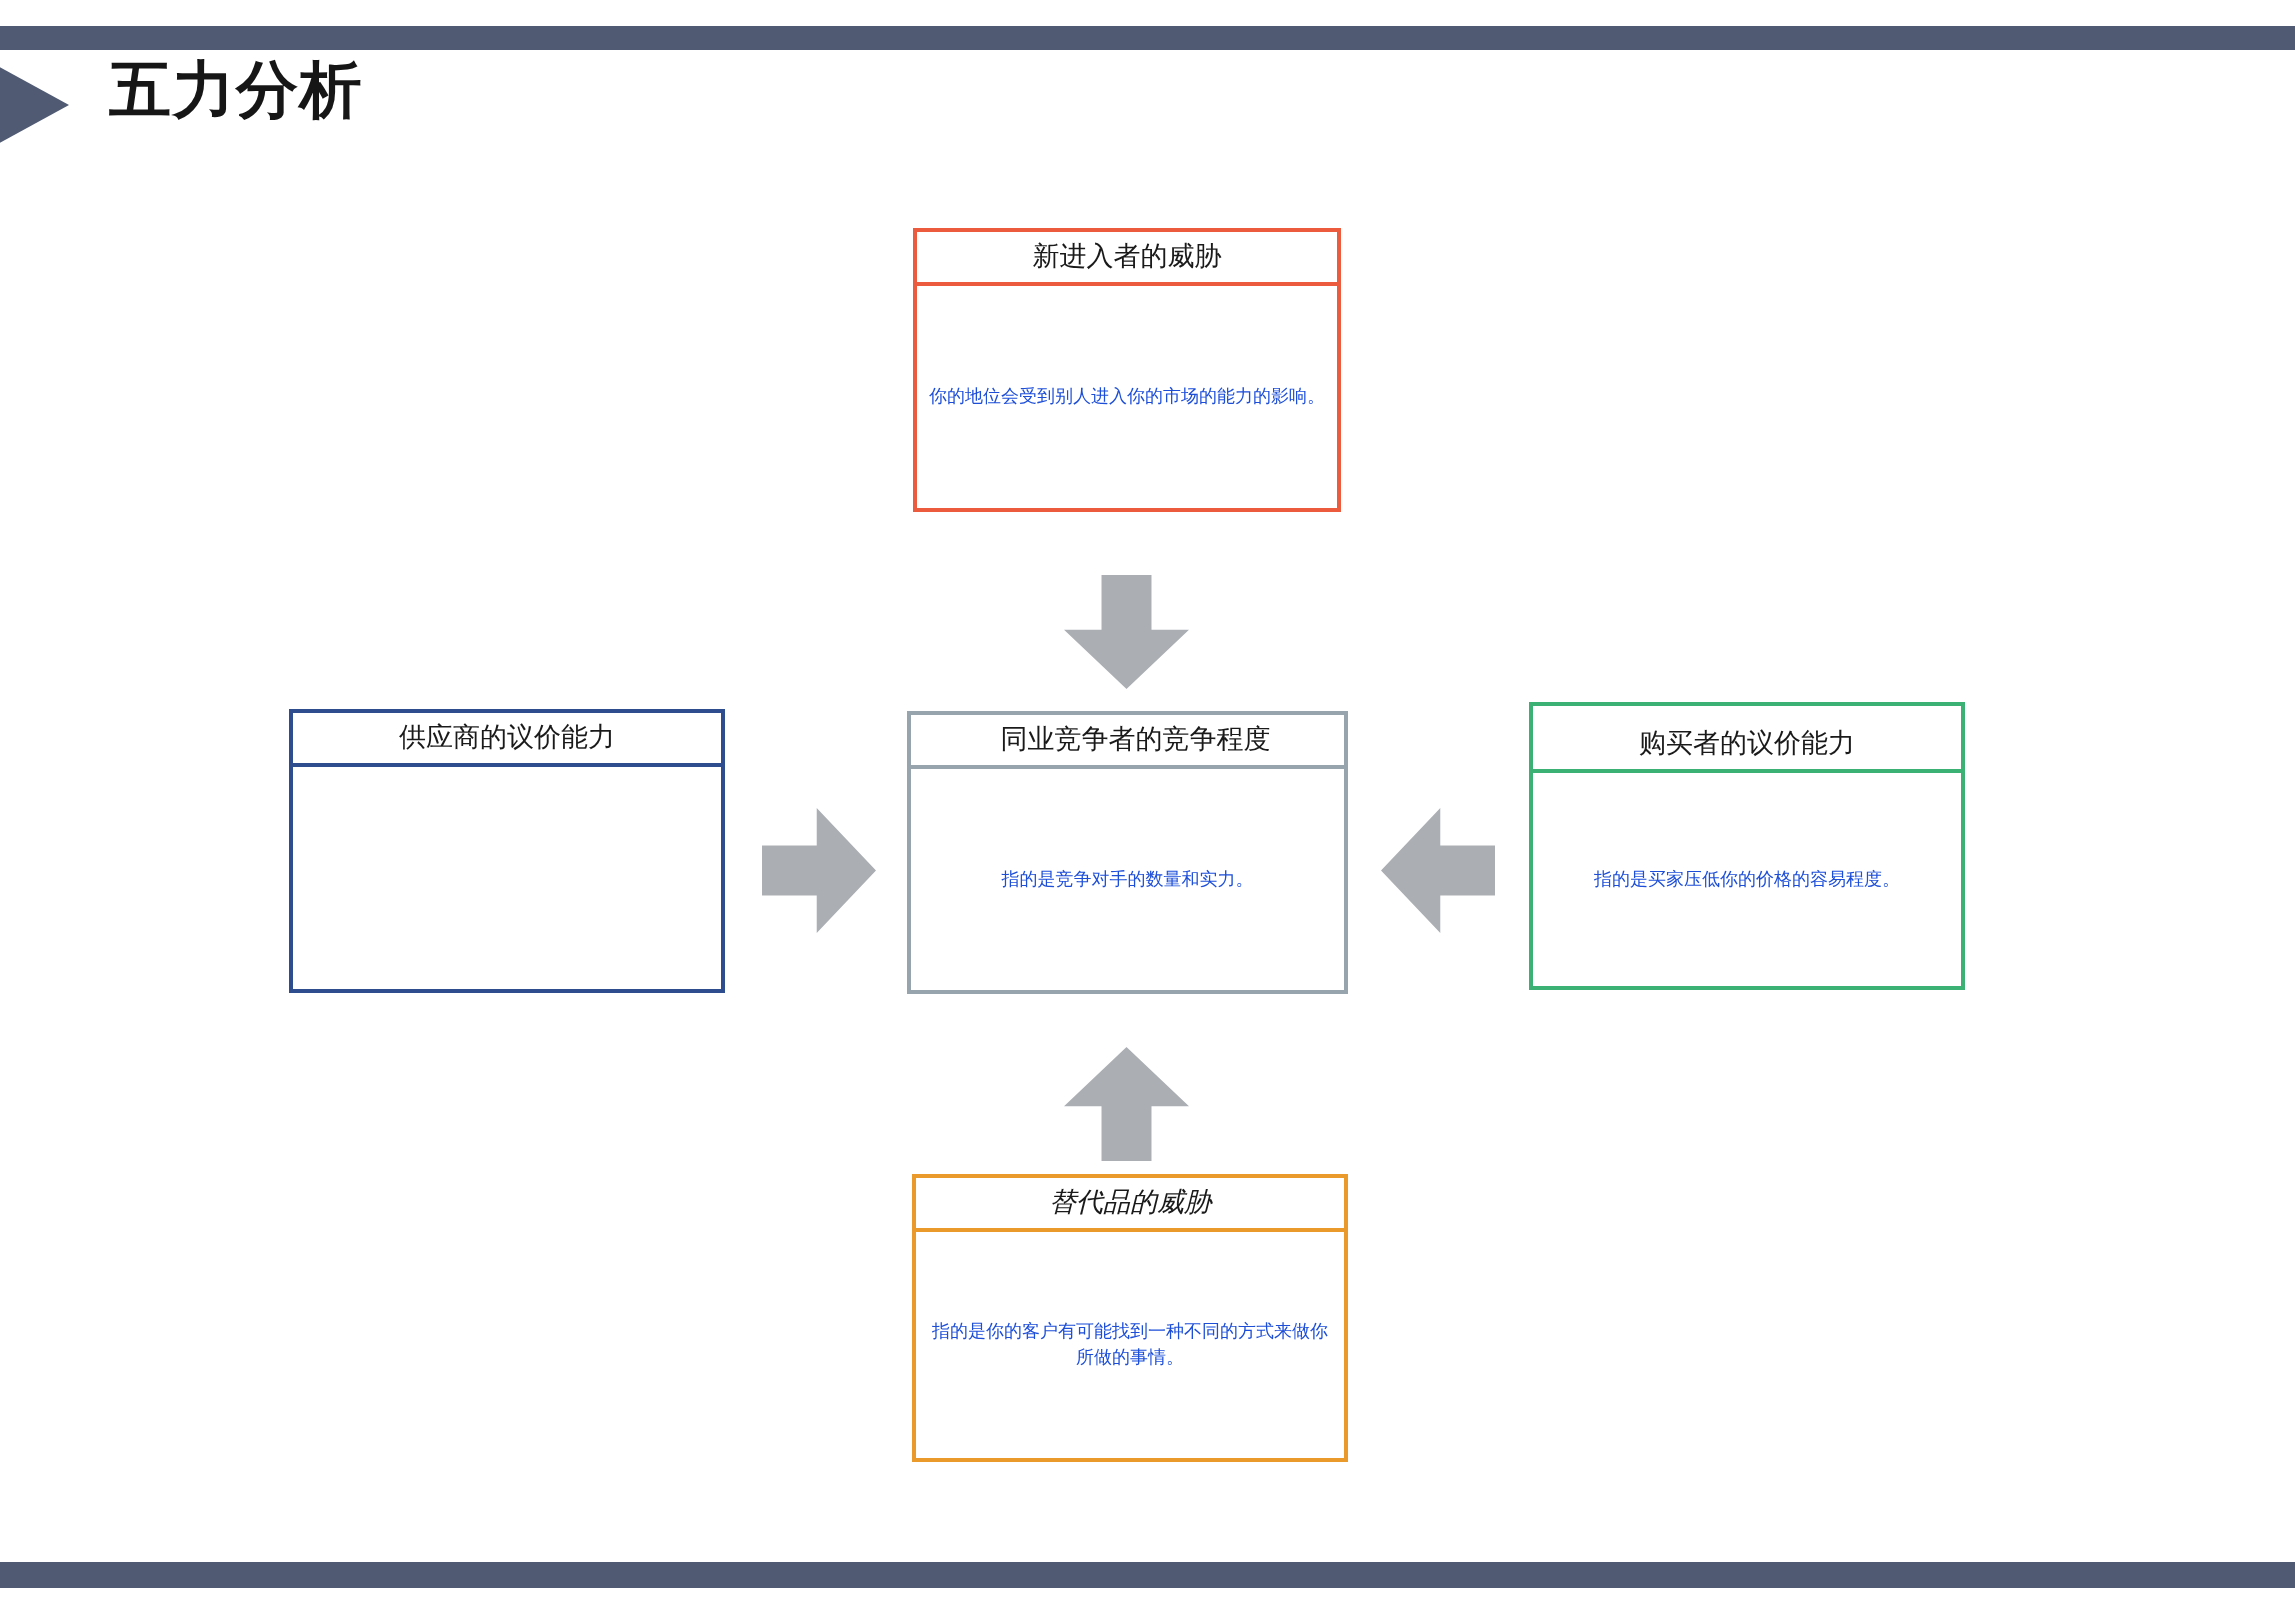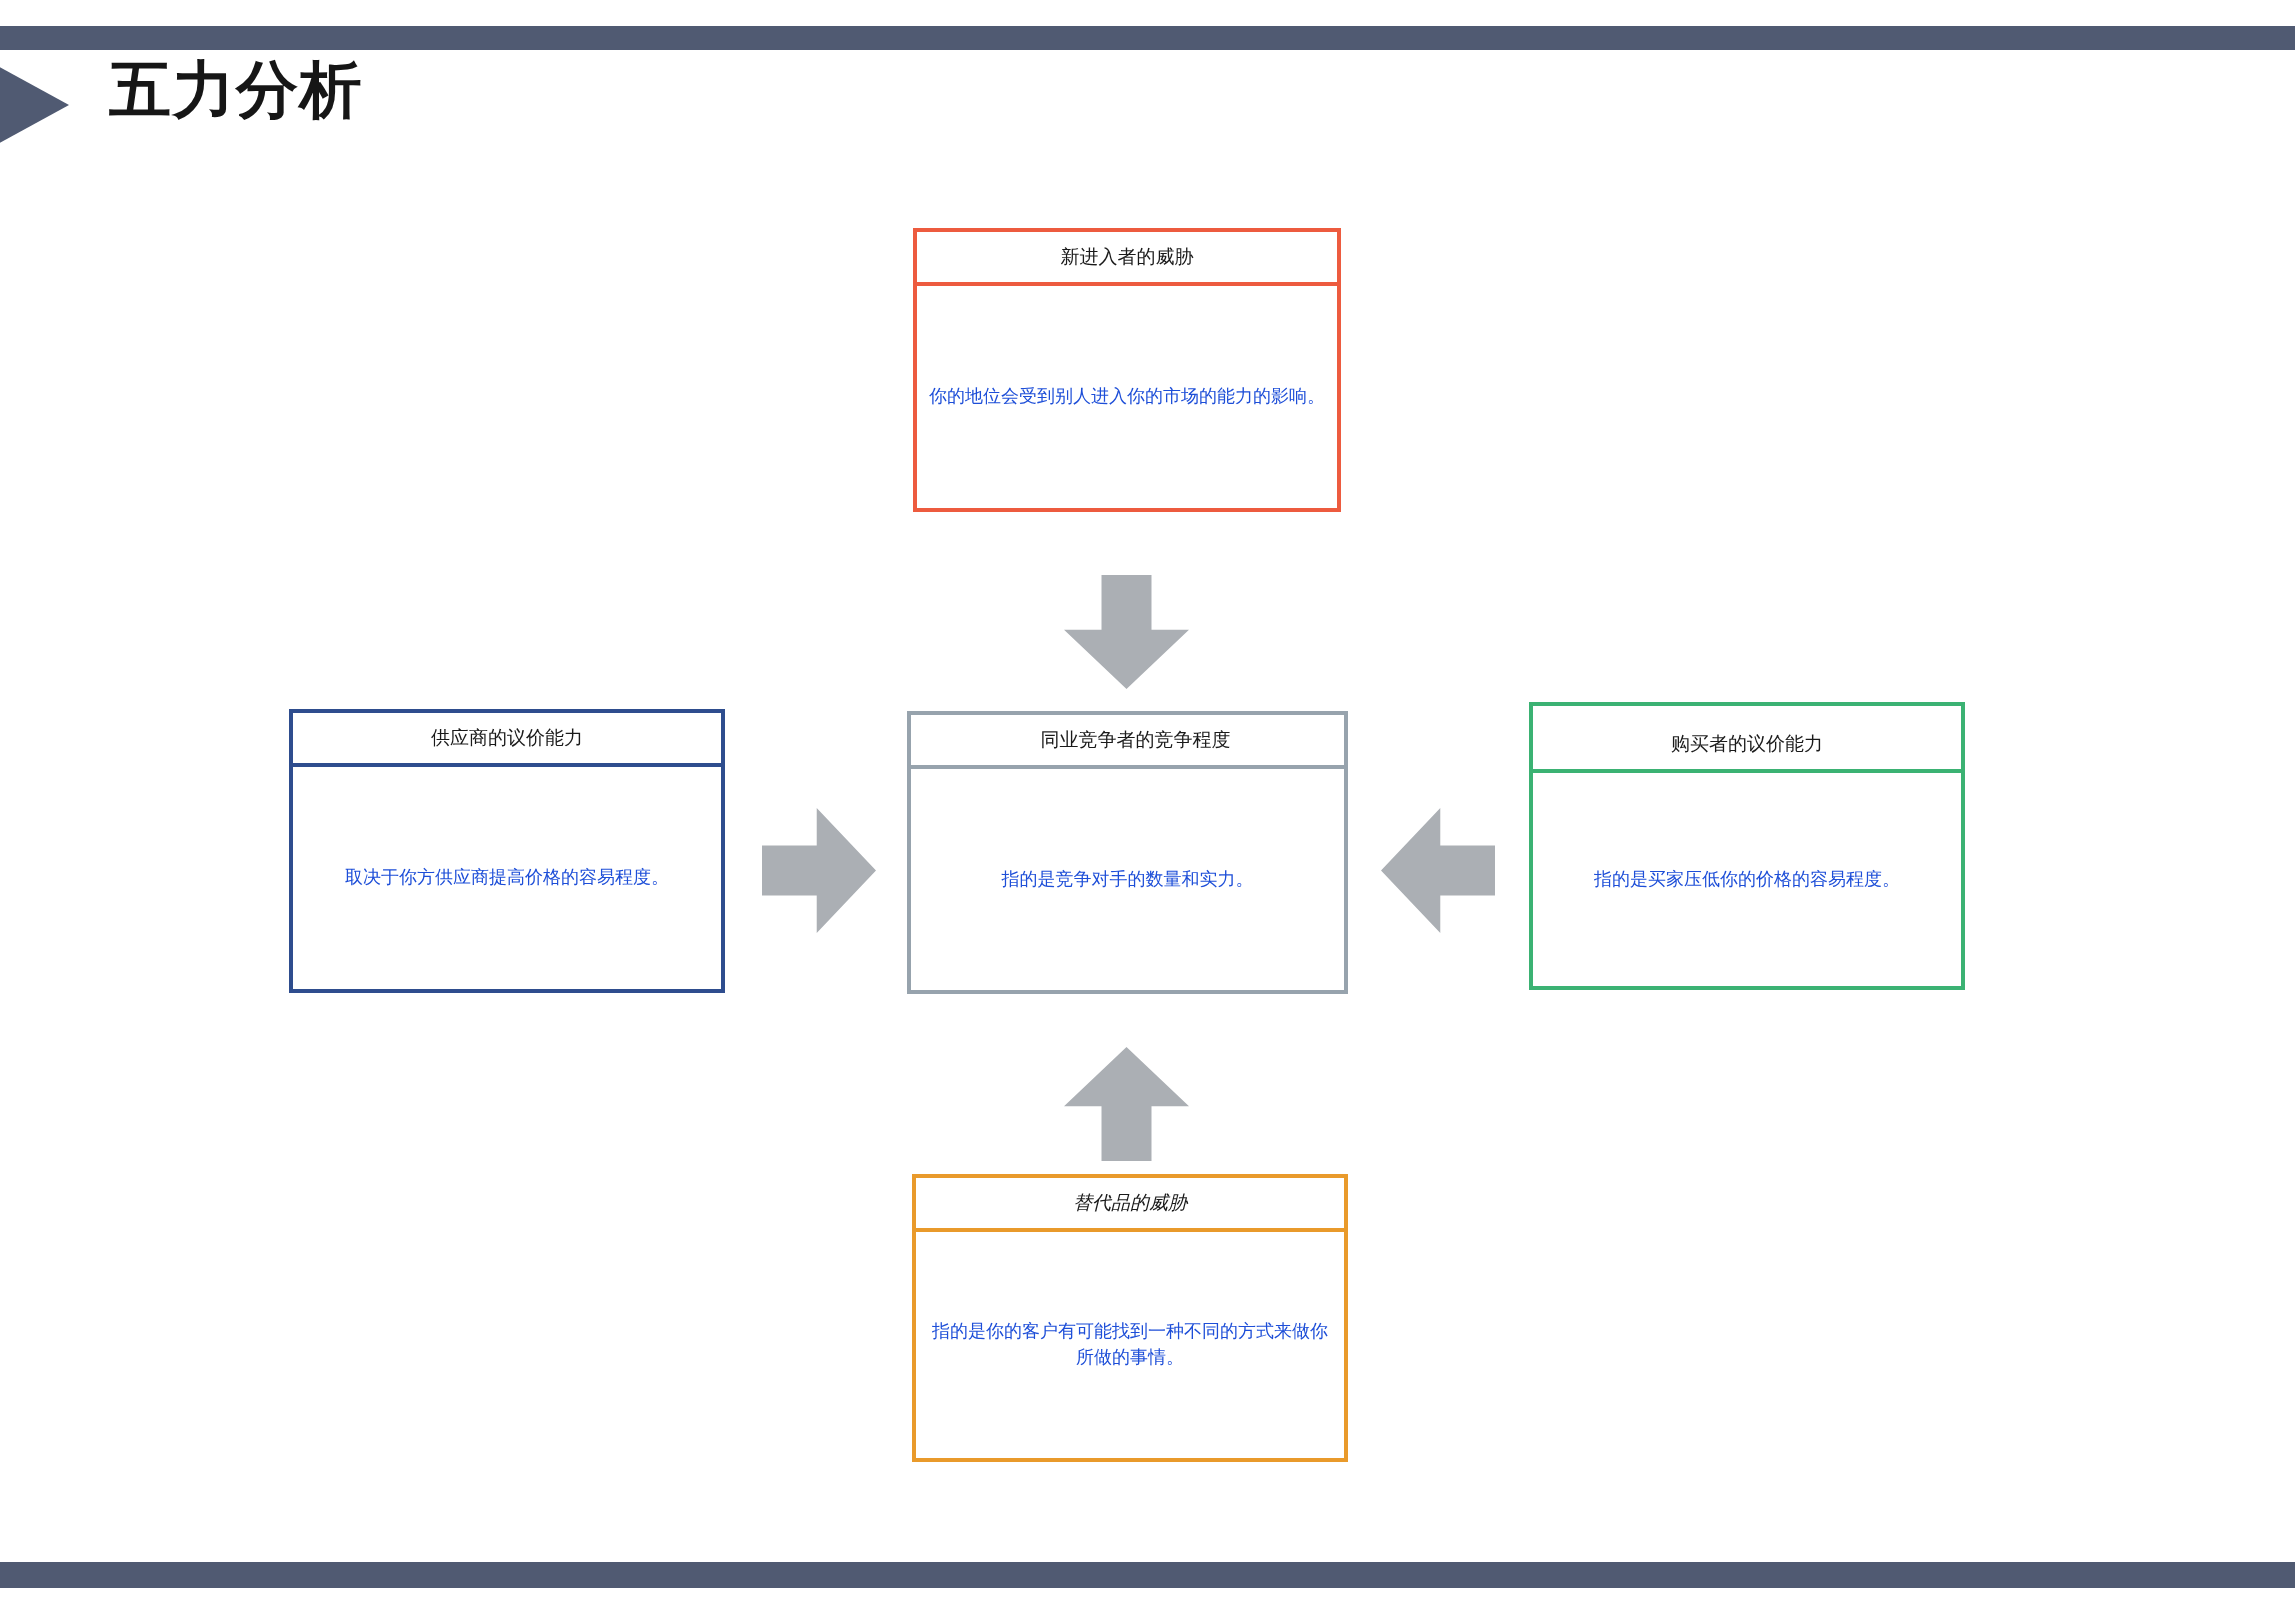--- a/index.html
+++ b/index.html
@@ -63,21 +63,21 @@
     flex: 0 0 auto;
     height: 54px;
     display: flex;
     align-items: center;
     justify-content: center;
     border-bottom-style: solid;
     border-bottom-width: 4.4px;
     border-bottom-color: inherit;
   }
   .force-head-text {
-    font-size: 19px;
+    font-size: 27px;
     color: #1a1a1a;
     line-height: 1.1;
     white-space: nowrap;
   }
   .force-body {
     flex: 1 1 auto;
     display: flex;
     align-items: center;
     justify-content: center;
     padding: 0 8.8px;
@@ -159,23 +159,20 @@
     </div>
     <div class="force-body">
       <span class="force-body-text">你的地位会受到别人进入你的市场的能力的影响。</span>
     </div>
   </div>
 
   <div id="box-suppliers" class="force-box">
     <div class="force-head">
       <span class="force-head-text">供应商的议价能力</span>
     </div>
-    <div class="force-body">
-      <span class="force-body-text">取决于你方供应商提高价格的容易程度。</span>
-    </div>
   </div>
 
   <div id="box-rivalry" class="force-box">
     <div class="force-head">
       <span class="force-head-text">同业竞争者的竞争程度</span>
     </div>
     <div class="force-body">
       <span class="force-body-text">指的是竞争对手的数量和实力。</span>
     </div>
   </div>

